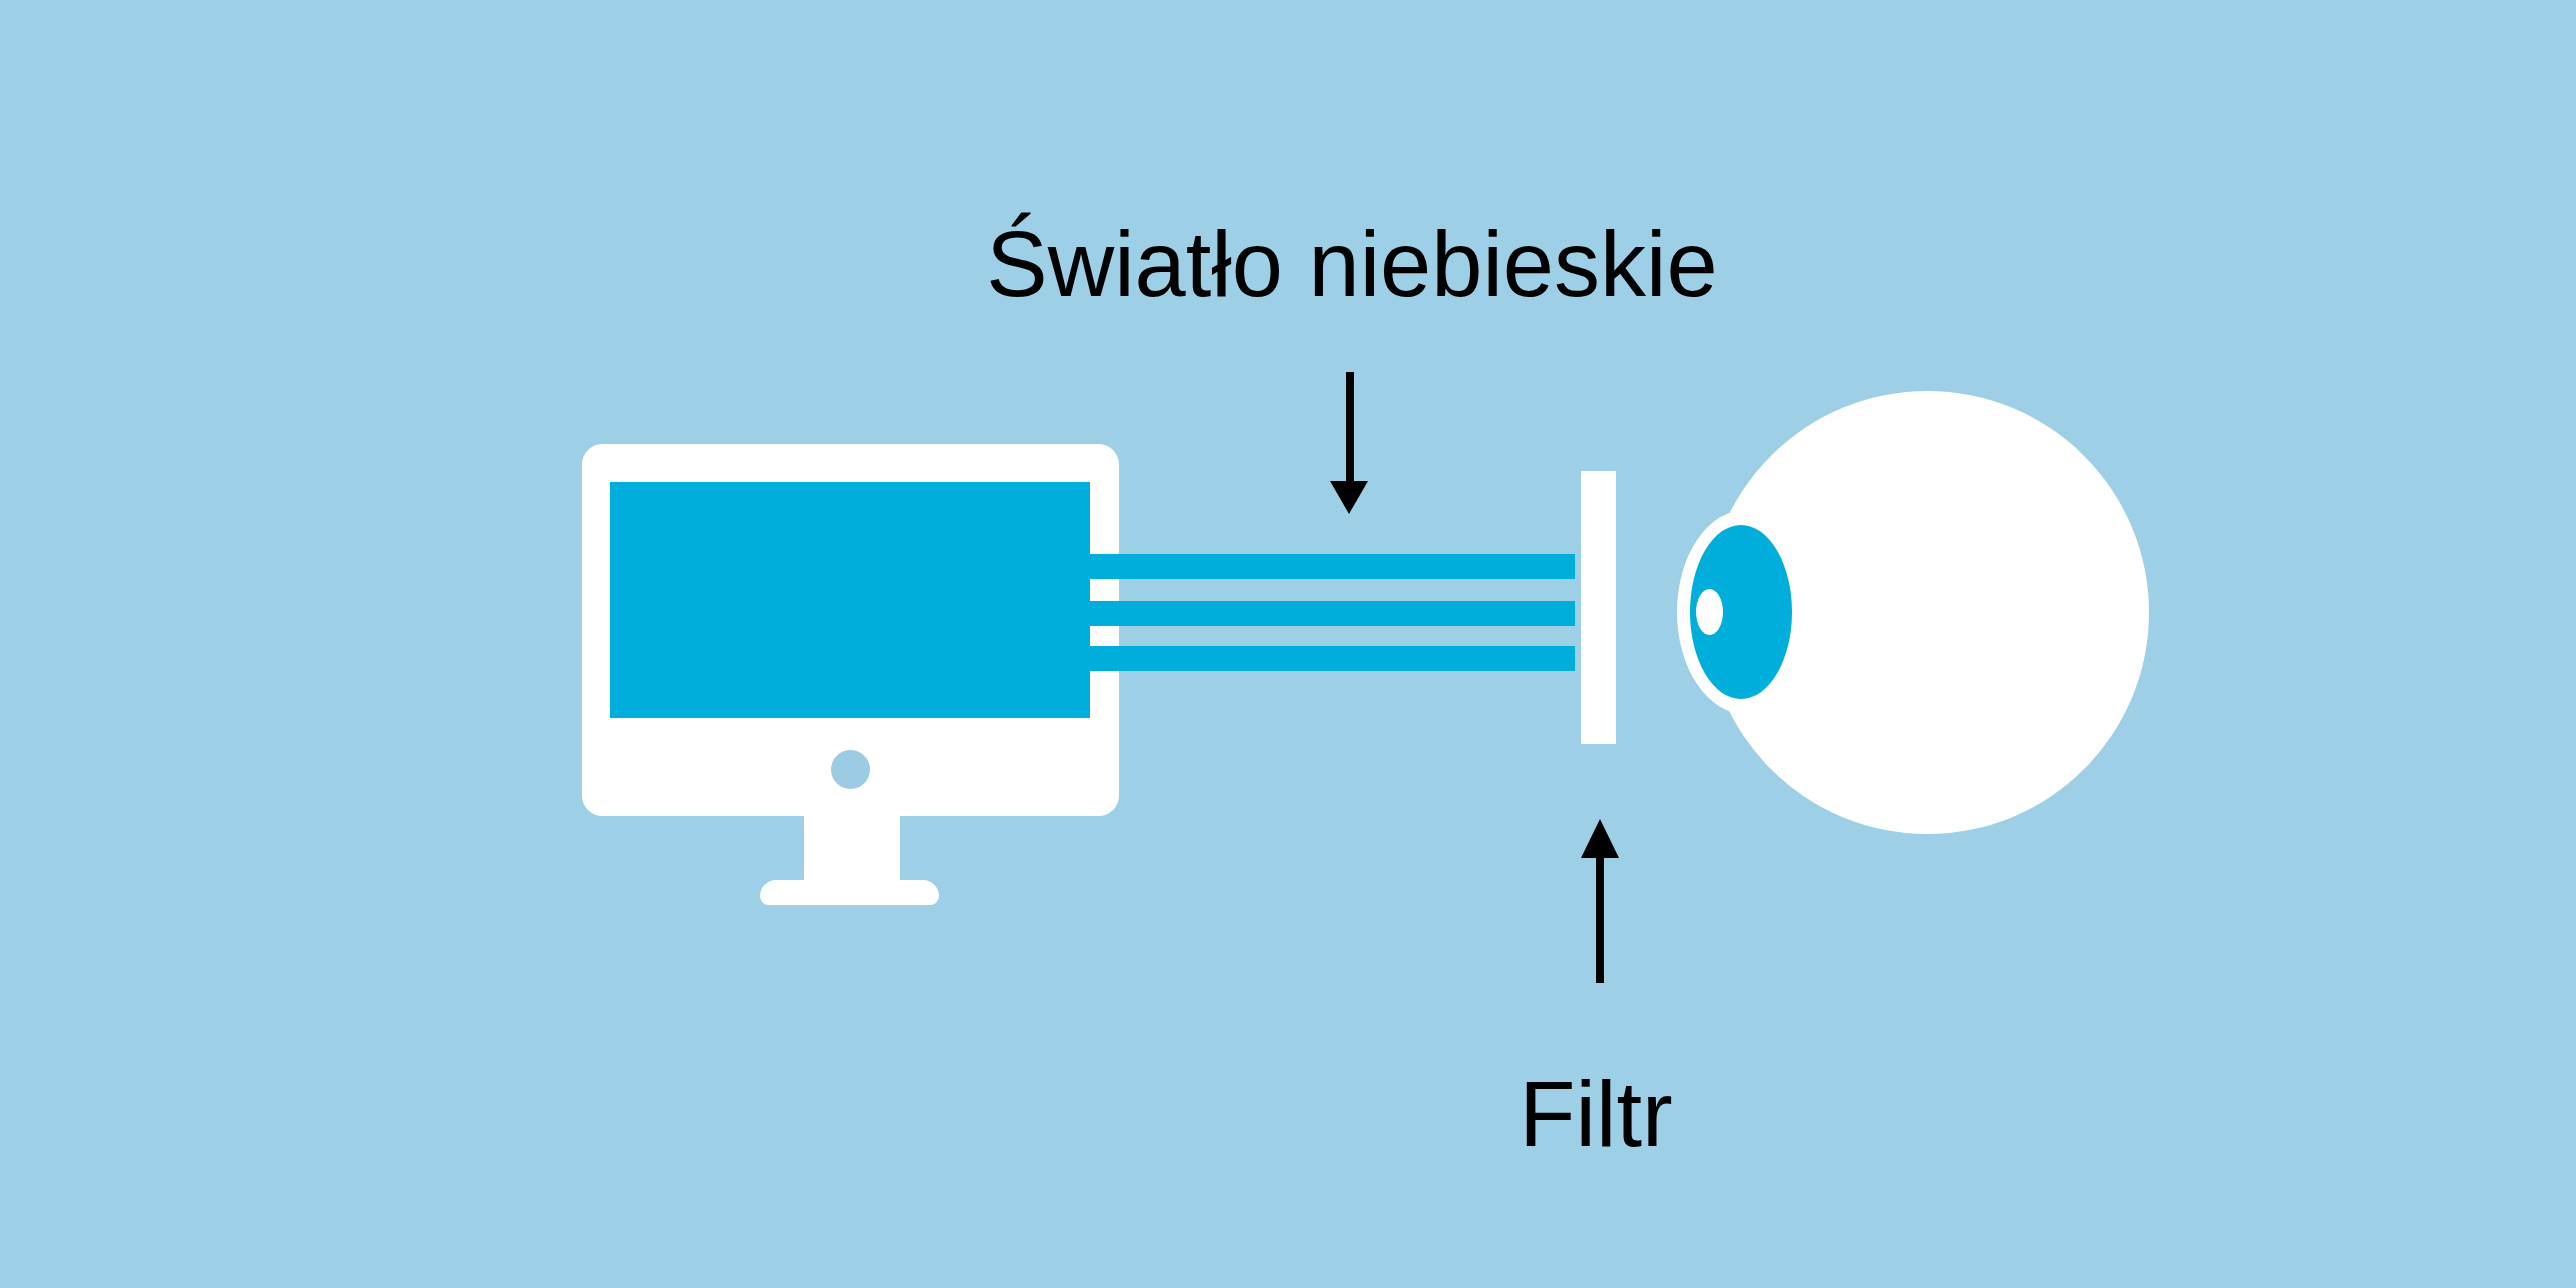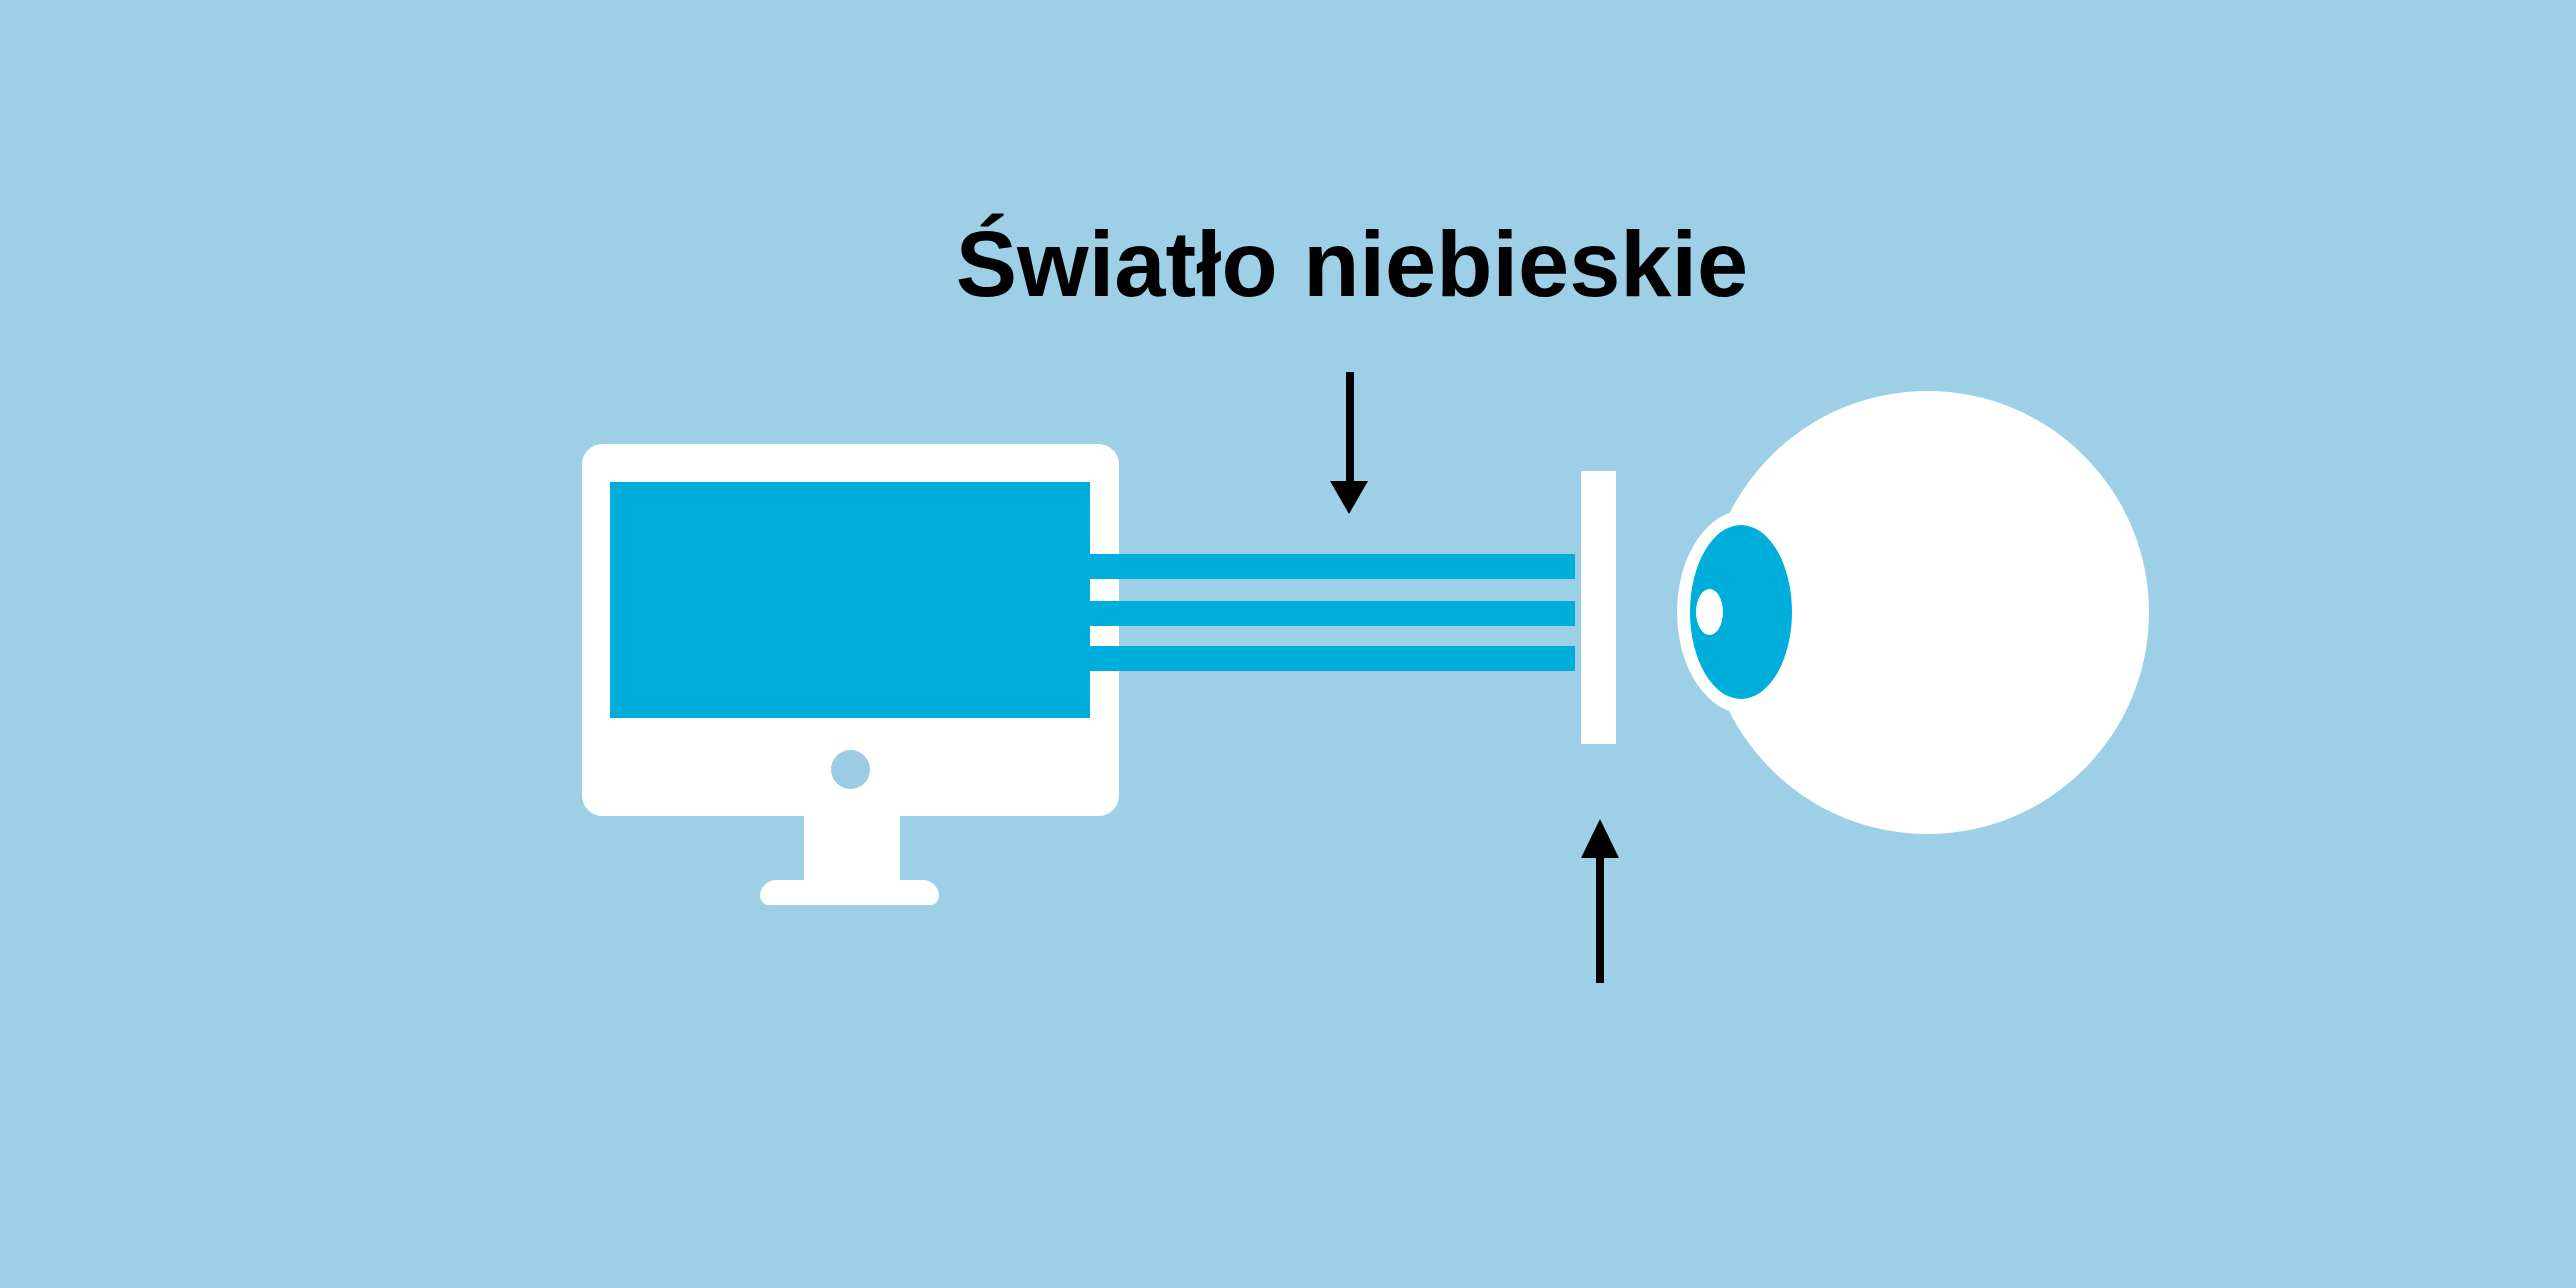--- a/index.html
+++ b/index.html
@@ -13,21 +13,20 @@
   body{
     background:var(--background);
     font-family:"Liberation Sans", sans-serif;
   }
   #canvas{
     position:relative;
     width:2576px;
     height:1288px;
     background:var(--background);
     overflow:hidden;
-    font-weight:bold;
   }
   .abs{position:absolute;}
 
   
   .label{
     position:absolute;
     color:var(--text);
     font-size:92px;
     line-height:1;
     white-space:nowrap;
@@ -145,20 +144,21 @@
   <div class="beam" id="beam-2"></div>
   <div class="beam" id="beam-3"></div>
 
   <div class="abs" id="filter-bar"></div>
 
   <div>
     <div class="arrow-shaft" id="arrow-up-shaft"></div>
     <div class="arrow-head" id="arrow-up-head"></div>
   </div>
 
+  <div class="label" id="filter-label">Filtr</div>
 
   <div>
     <div class="abs" id="eyeball"></div>
     <div class="abs" id="eye-cornea"></div>
     <div class="abs" id="eye-iris"></div>
     <div class="abs" id="eye-iris-highlight"></div>
   </div>
 
 </div>
 

